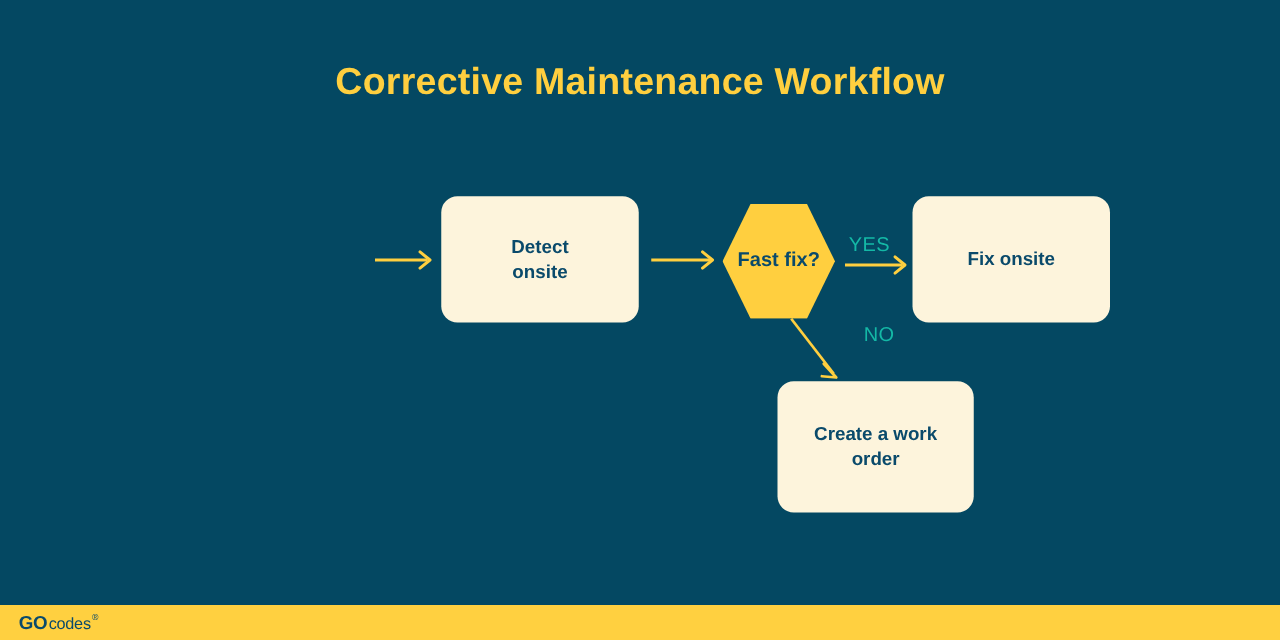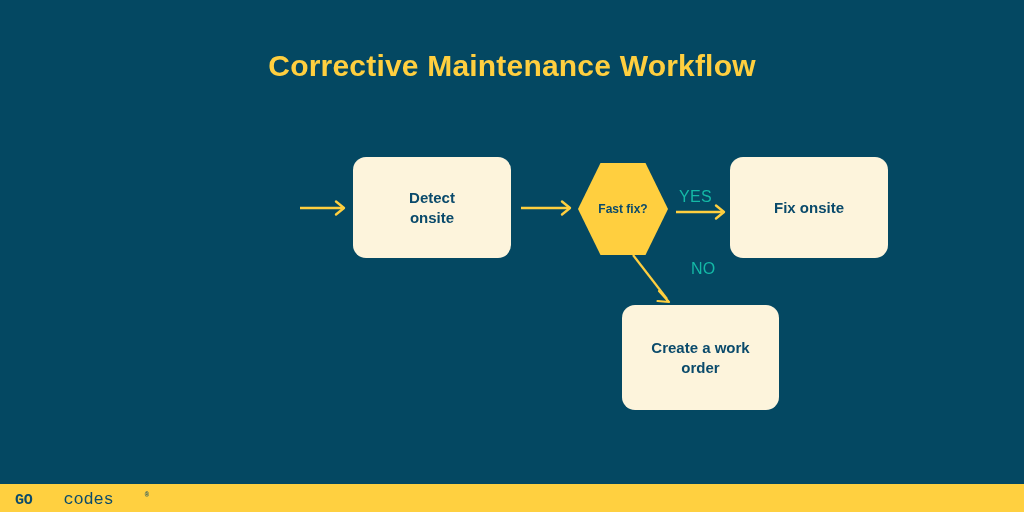--- a/index.html
+++ b/index.html
@@ -67,21 +67,21 @@
     width: 90px;
     height: 92px;
     background: #FFCF3F;
     clip-path: polygon(25% 0%, 75% 0%, 100% 50%, 75% 100%, 25% 100%, 0% 50%);
     display: flex;
     align-items: center;
     justify-content: center;
     text-align: center;
     color: #0A4A6B;
     font-weight: bold;
-    font-size: 12px;
+    font-size: 16px;
     line-height: 1.2;
   }
 
   
   #connectors {
     position: absolute;
     left: 0;
     top: 0;
     width: 1024px;
     height: 512px;
@@ -109,30 +109,29 @@
     height: 28px;
     background: #FFD040;
   }
   #logo {
     position: absolute;
     left: 15px;
     top: 6px;
     display: flex;
     align-items: baseline;
     color: #0A4A6B;
-    font-family: Liberation Mono, monospace;
-    gap: 30px;
+    font-family: Liberation Sans, sans-serif;
   }
   #logo .logo-go {
     font-size: 15px;
     font-weight: bold;
     letter-spacing: -0.2px;
   }
   #logo .logo-codes {
-    font-size: 17px;
+    font-size: 13px;
     font-weight: normal;
     letter-spacing: -0.2px;
     margin-left: 1px;
   }
   #logo .logo-tm {
     font-size: 7px;
     margin-left: 1px;
     align-self: flex-start;
     position: relative;
     top: 1px;

